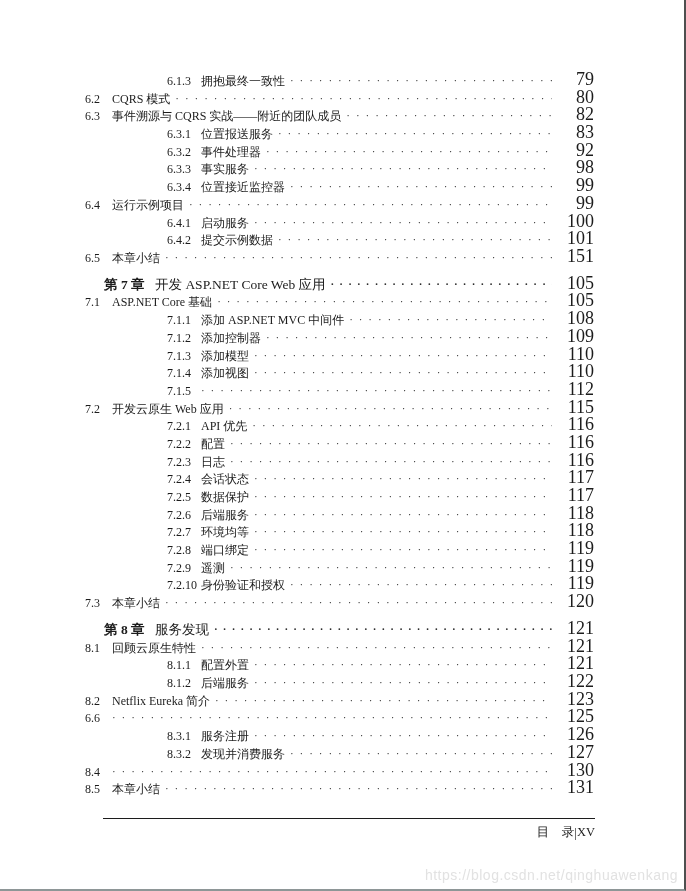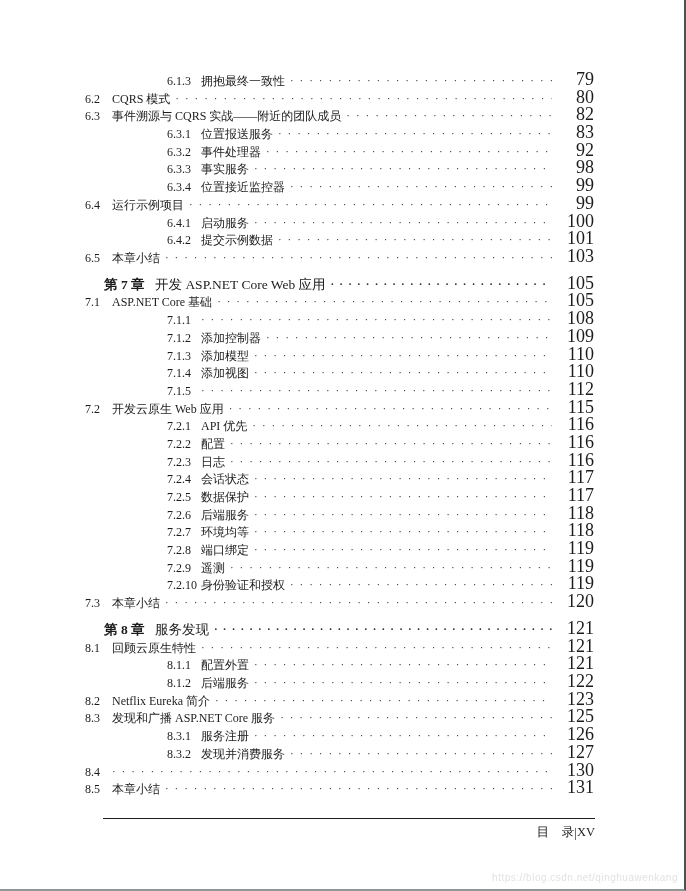--- a/index.html
+++ b/index.html
@@ -67,21 +67,21 @@
     font-size: 12.5px;
     display: flex;
     align-items: center;
   }
   .footer .sep { font-size: 13px; }
   .watermark {
     position: absolute;
     right: 6px;
     bottom: 6px;
     font-family: "Liberation Sans", "DejaVu Sans", sans-serif;
-    font-size: 10px;
+    font-size: 14px;
     color: #e2e2e2;
     letter-spacing: 0.5px;
   }
 </style>
 </head>
 <body>
 
 <div class="page">
 
   <div class="toc-list">
@@ -142,36 +142,37 @@
       <div class="row sub">
       <span class="num">6.4.2</span>
       <span class="title">提交示例数据</span>
       <span class="leader">· · · · · · · · · · · · · · · · · · · · · · · · · · · · · · · · · · · · · · · · · · · · · · · · · · · · · · · · · · · · · · · · · · · · · · · · · · · · · · · · · · · · · · · · · · · · · · · · · · · · · · · · · · · · · · </span>
       <span class="pagenum">101</span>
     </div>
       <div class="row sec">
       <span class="num">6.5</span>
       <span class="title">本章小结</span>
       <span class="leader">· · · · · · · · · · · · · · · · · · · · · · · · · · · · · · · · · · · · · · · · · · · · · · · · · · · · · · · · · · · · · · · · · · · · · · · · · · · · · · · · · · · · · · · · · · · · · · · · · · · · · · · · · · · · · · </span>
-      <span class="pagenum">103</span>
+      <span class="pagenum">151</span>
     </div>
       <div class="row chapter">
       <span class="num">第 7 章</span>
       <span class="title">开发 ASP.NET Core Web 应用</span>
       <span class="leader">· · · · · · · · · · · · · · · · · · · · · · · · · · · · · · · · · · · · · · · · · · · · · · · · · · · · · · · · · · · · · · · · · · · · · · · · · · · · · · · · · · · · · · · · · · · · · · · · · · · · · · · · · · · · · · </span>
       <span class="pagenum">105</span>
     </div>
       <div class="row sec">
       <span class="num">7.1</span>
       <span class="title">ASP.NET Core 基础</span>
       <span class="leader">· · · · · · · · · · · · · · · · · · · · · · · · · · · · · · · · · · · · · · · · · · · · · · · · · · · · · · · · · · · · · · · · · · · · · · · · · · · · · · · · · · · · · · · · · · · · · · · · · · · · · · · · · · · · · · </span>
       <span class="pagenum">105</span>
     </div>
       <div class="row sub">
       <span class="num">7.1.1</span>
+      <span class="title">添加 ASP.NET MVC 中间件</span>
       <span class="leader">· · · · · · · · · · · · · · · · · · · · · · · · · · · · · · · · · · · · · · · · · · · · · · · · · · · · · · · · · · · · · · · · · · · · · · · · · · · · · · · · · · · · · · · · · · · · · · · · · · · · · · · · · · · · · · </span>
       <span class="pagenum">108</span>
     </div>
       <div class="row sub">
       <span class="num">7.1.2</span>
       <span class="title">添加控制器</span>
       <span class="leader">· · · · · · · · · · · · · · · · · · · · · · · · · · · · · · · · · · · · · · · · · · · · · · · · · · · · · · · · · · · · · · · · · · · · · · · · · · · · · · · · · · · · · · · · · · · · · · · · · · · · · · · · · · · · · · </span>
       <span class="pagenum">109</span>
     </div>
       <div class="row sub">
@@ -287,22 +288,21 @@
       <span class="leader">· · · · · · · · · · · · · · · · · · · · · · · · · · · · · · · · · · · · · · · · · · · · · · · · · · · · · · · · · · · · · · · · · · · · · · · · · · · · · · · · · · · · · · · · · · · · · · · · · · · · · · · · · · · · · · </span>
       <span class="pagenum">122</span>
     </div>
       <div class="row sec">
       <span class="num">8.2</span>
       <span class="title">Netflix Eureka 简介</span>
       <span class="leader">· · · · · · · · · · · · · · · · · · · · · · · · · · · · · · · · · · · · · · · · · · · · · · · · · · · · · · · · · · · · · · · · · · · · · · · · · · · · · · · · · · · · · · · · · · · · · · · · · · · · · · · · · · · · · · </span>
       <span class="pagenum">123</span>
     </div>
       <div class="row sec">
-      <span class="num">8.3</span>
-      <span class="title">发现和广播 ASP.NET Core 服务</span>
+      <span class="num">6.6</span>
       <span class="leader">· · · · · · · · · · · · · · · · · · · · · · · · · · · · · · · · · · · · · · · · · · · · · · · · · · · · · · · · · · · · · · · · · · · · · · · · · · · · · · · · · · · · · · · · · · · · · · · · · · · · · · · · · · · · · · </span>
       <span class="pagenum">125</span>
     </div>
       <div class="row sub">
       <span class="num">8.3.1</span>
       <span class="title">服务注册</span>
       <span class="leader">· · · · · · · · · · · · · · · · · · · · · · · · · · · · · · · · · · · · · · · · · · · · · · · · · · · · · · · · · · · · · · · · · · · · · · · · · · · · · · · · · · · · · · · · · · · · · · · · · · · · · · · · · · · · · · </span>
       <span class="pagenum">126</span>
     </div>
       <div class="row sub">

